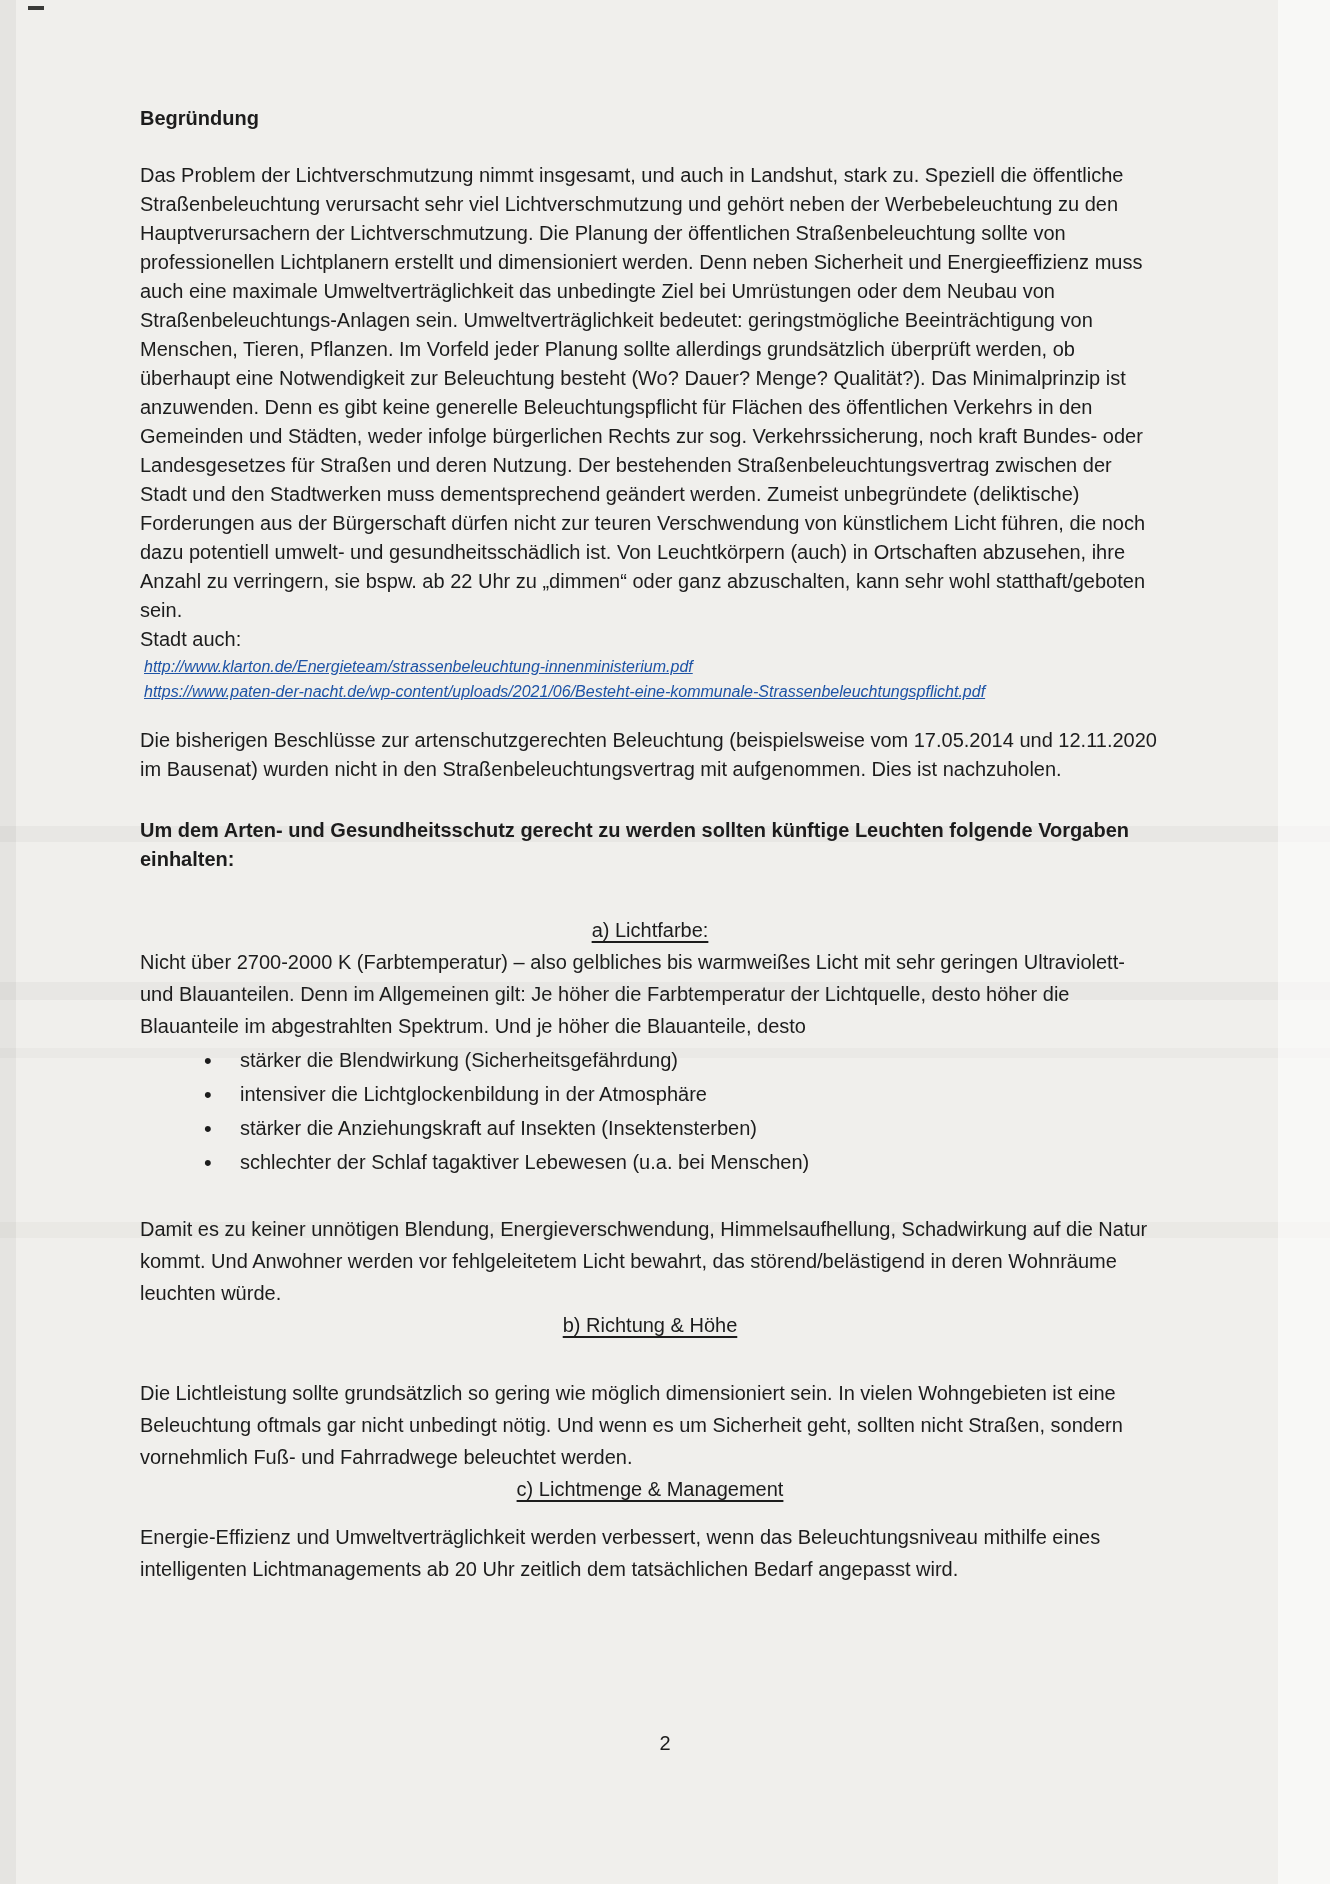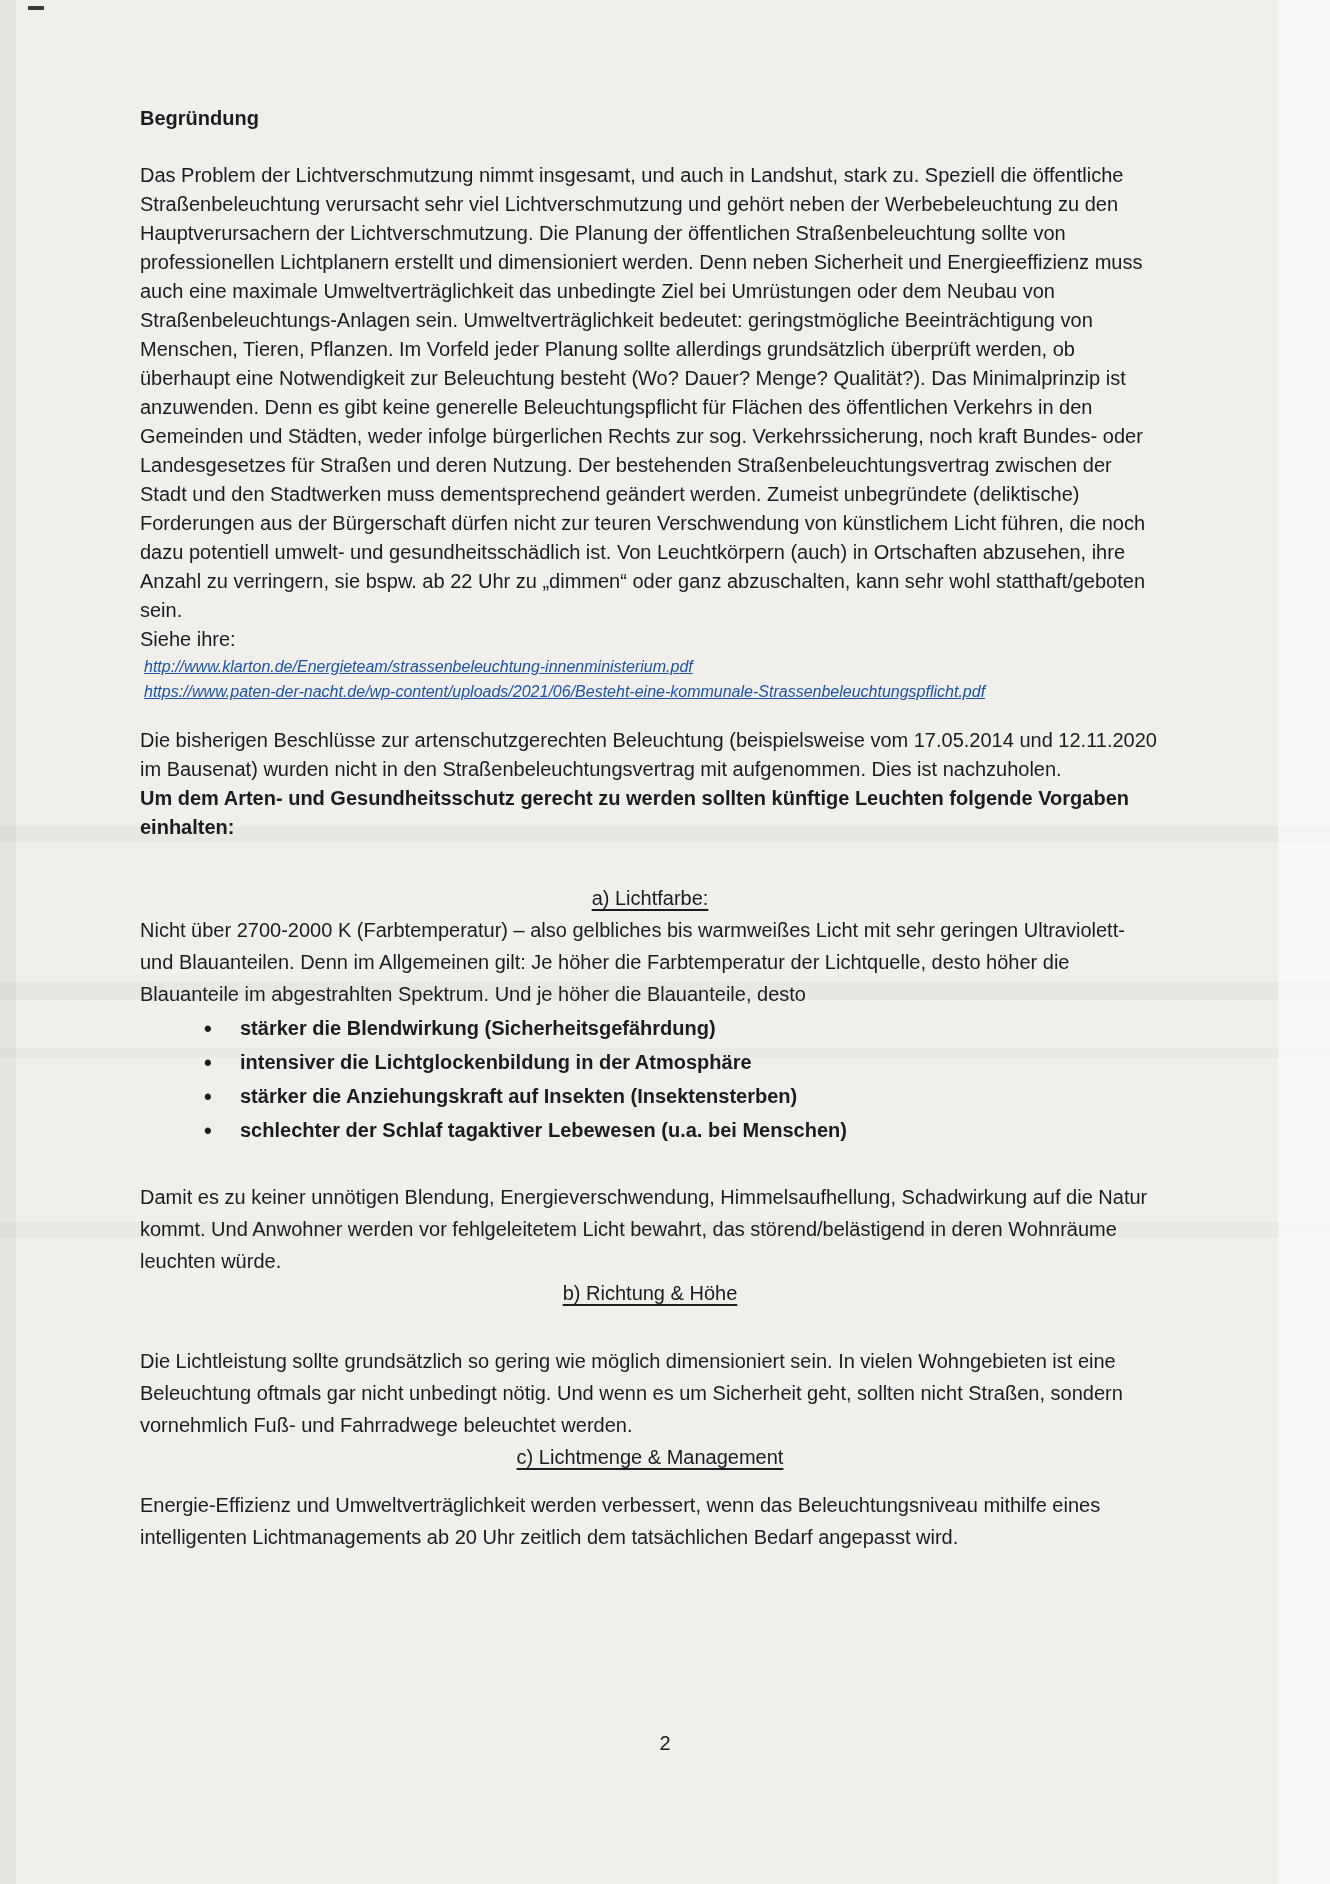--- a/index.html
+++ b/index.html
@@ -52,40 +52,39 @@
   .doc-link {
     display: block;
     font-size: 16px;
     line-height: 25px;
     color: var(--color-link);
     text-decoration: underline;
     word-break: break-all;
     width: fit-content;
   }
 
-  .para-beschluesse { }
+  .para-beschluesse { margin-bottom: 32px; }
   .para-vorgaben { margin-bottom: 40px; font-weight: bold; }
 
   .doc-section { margin-bottom: 36px; }
   .doc-section .para { line-height: 32px; }
   .section-heading {
     line-height: 32px;
     text-decoration: underline;
     text-underline-offset: 4px;
     text-align: center;
   }
   .para-body2 { margin-top: 16px; }
 
   .bullet-list { list-style: none; margin-top: 4px; }
   .bullet-item {
     position: relative;
     padding-left: 100px;
     line-height: 29px;
     margin-bottom: 5px;
-    font-weight: bold;
   }
   .bullet-item::before {
     content: "•";
     position: absolute;
     left: 64px;
     top: 0;
     font-size: 22px;
   }
 
   .page-number {
@@ -109,21 +108,21 @@
   <div class="edge-left"></div>
   <div class="edge-right"></div>
   <div class="corner-mark"></div>
 
   <main class="content">
 
     <h1 class="doc-heading">Begründung</h1>
 
     <p class="para">Das Problem der Lichtverschmutzung nimmt insgesamt, und auch in Landshut, stark zu. Speziell die öffentliche Straßenbeleuchtung verursacht sehr viel Lichtverschmutzung und gehört neben der Werbebeleuchtung zu den Hauptverursachern der Lichtverschmutzung. Die Planung der öffentlichen Straßenbeleuchtung sollte von professionellen Lichtplanern erstellt und dimensioniert werden. Denn neben Sicherheit und Energieeffizienz muss auch eine maximale Umweltverträglichkeit das unbedingte Ziel bei Umrüstungen oder dem Neubau von Straßenbeleuchtungs-Anlagen sein. Umweltverträglichkeit bedeutet: geringstmögliche Beeinträchtigung von Menschen, Tieren, Pflanzen. Im Vorfeld jeder Planung sollte allerdings grundsätzlich überprüft werden, ob überhaupt eine Notwendigkeit zur Beleuchtung besteht (Wo? Dauer? Menge? Qualität?). Das Minimalprinzip ist anzuwenden. Denn es gibt keine generelle Beleuchtungspflicht für Flächen des öffentlichen Verkehrs in den Gemeinden und Städten, weder infolge bürgerlichen Rechts zur sog. Verkehrssicherung, noch kraft Bundes- oder Landesgesetzes für Straßen und deren Nutzung. Der bestehenden Straßenbeleuchtungsvertrag zwischen der Stadt und den Stadtwerken muss dementsprechend geändert werden. Zumeist unbegründete (deliktische) Forderungen aus der Bürgerschaft dürfen nicht zur teuren Verschwendung von künstlichem Licht führen, die noch dazu potentiell umwelt- und gesundheitsschädlich ist. Von Leuchtkörpern (auch) in Ortschaften abzusehen, ihre Anzahl zu verringern, sie bspw. ab 22 Uhr zu „dimmen“ oder ganz abzuschalten, kann sehr wohl statthaft/geboten sein.</p>
 
-    <p class="para see-also">Siehe ihre:</p>
+    <p class="para see-also">Stadt auch:</p>
 
     <div class="link-list">
       <a href="#" class="doc-link">http://www.klarton.de/Energieteam/strassenbeleuchtung-innenministerium.pdf</a>
       <a href="#" class="doc-link">https://www.paten-der-nacht.de/wp-content/uploads/2021/06/Besteht-eine-kommunale-Strassenbeleuchtungspflicht.pdf</a>
     </div>
 
     <p class="para para-beschluesse">Die bisherigen Beschlüsse zur artenschutzgerechten Beleuchtung (beispielsweise vom 17.05.2014 und 12.11.2020 im Bausenat) wurden nicht in den Straßenbeleuchtungsvertrag mit aufgenommen. Dies ist nachzuholen.</p>
 
     <p class="para para-vorgaben">Um dem Arten- und Gesundheitsschutz gerecht zu werden sollten künftige Leuchten folgende Vorgaben einhalten:</p>
 

